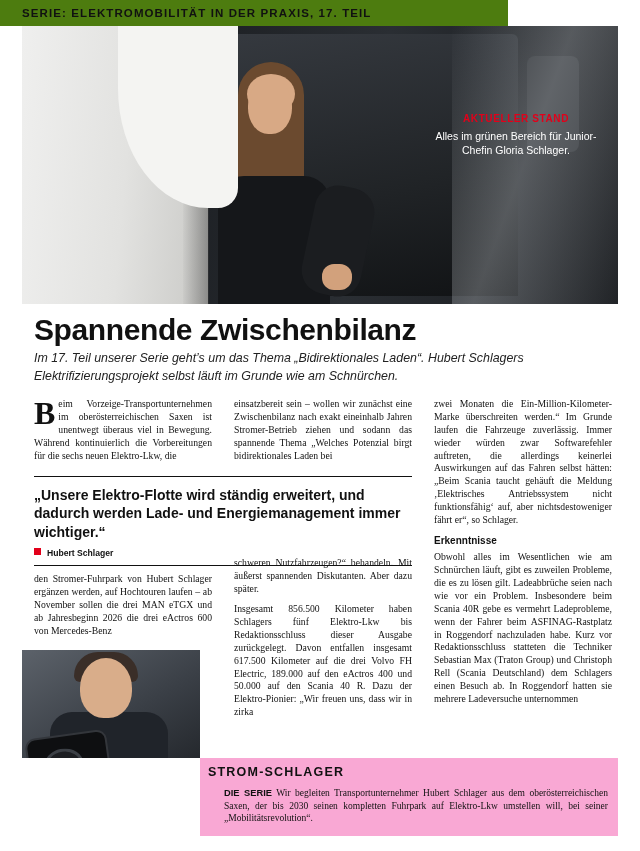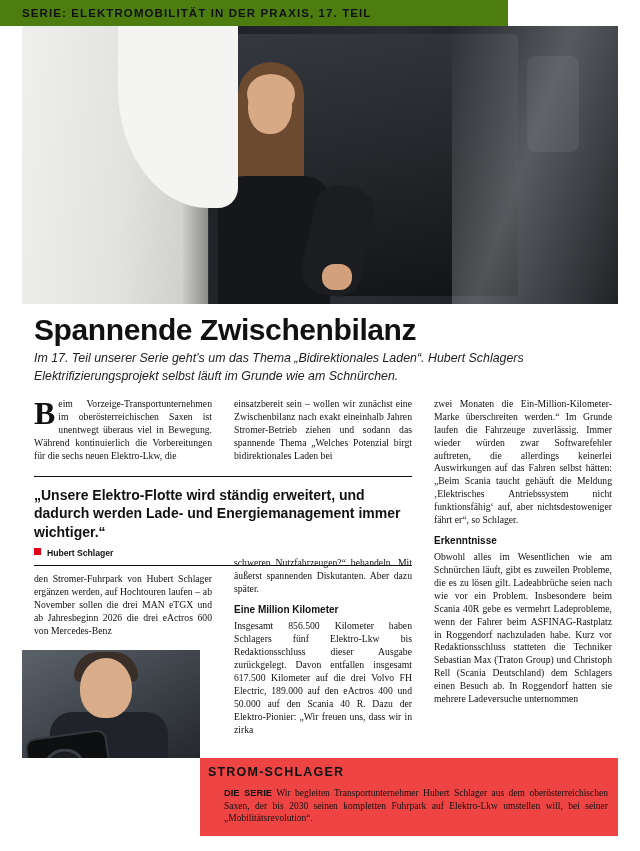--- a/index.html
+++ b/index.html
@@ -282,21 +282,21 @@
     position:absolute; left: 14px; top: 12px; width: 40px; height: 34px;
     background: #1c1e22; border-radius: 50%;
     box-shadow: inset 0 0 0 3px #3c4046;
   }
 
   
   .bottom-box {
     position: absolute;
     left: 200px; top: 758px;
     width: 418px; height: 78px;
-    background: #ef4444;
+    background: #f9a8d4;
   }
   .bottom-box .title {
     font-family: "Liberation Sans", sans-serif;
     font-weight: bold;
     font-size: 12.5px;
     letter-spacing: 1.2px;
     color: #111;
     padding: 7px 0 0 8px;
   }
   .bottom-box .txt {
@@ -331,37 +331,40 @@
   <div class="person-hair"></div>
   <div class="person-head"></div>
   <div class="person-body"></div>
   <div class="person-arm"></div>
   <div class="hand"></div>
   <div class="truck-white"></div>
   <div class="door-curve"></div>
   <div class="mirror"></div>
   <div class="glare"></div>
 
+  <div class="hero-caption">
+    <div class="kicker">AKTUELLER STAND</div>
+    <div class="ctext">Alles im grünen Bereich für Junior-Chefin Gloria Schlager.</div>
+  </div>
 </div>
 
 <div class="headline">Spannende Zwischenbilanz</div>
 <div class="standfirst">Im 17. Teil unserer Serie geht’s um das Thema „Bidirektionales Laden“. Hubert Schlagers Elektrifizierungsprojekt selbst läuft im Grunde wie am Schnürchen.</div>
 
 <div class="cols">
   <div class="col" id="col1">
     <p class="dropcap">Beim Vorzeige-Transportunternehmen im oberösterreichischen Saxen ist unentwegt überaus viel in Bewegung. Während kontinuierlich die Vorbereitungen für die sechs neuen Elektro-Lkw, die</p>
     <div style="height:104px"></div>
     <p>den Stromer-Fuhrpark von Hubert Schlager ergänzen werden, auf Hochtouren laufen – ab November sollen die drei MAN eTGX und ab Jahresbeginn 2026 die drei eActros 600 von Mercedes-Benz</p>
   </div>
 
   <div class="col" id="col2">
     <p>einsatzbereit sein – wollen wir zunächst eine Zwischenbilanz nach exakt eineinhalb Jahren Stromer-Betrieb ziehen und sodann das spannende Thema „Welches Potenzial birgt bidirektionales Laden bei</p>
     <div style="height:88px"></div>
     <p>schweren Nutzfahrzeugen?“ behandeln. Mit äußerst spannenden Diskutanten. Aber dazu später.</p>
-    <div class="subhead">Eine Million Kilometer</div>
     <p>Insgesamt 856.500 Kilometer haben Schlagers fünf Elektro-Lkw bis Redaktionsschluss dieser Ausgabe zurückgelegt. Davon entfallen insgesamt 617.500 Kilometer auf die drei Volvo FH Electric, 189.000 auf den eActros 400 und 50.000 auf den Scania 40 R. Dazu der Elektro-Pionier: „Wir freuen uns, dass wir in zirka</p>
   </div>
 
   <div class="col" id="col3">
     <p>zwei Monaten die Ein-Million-Kilometer-Marke überschreiten werden.“ Im Grunde laufen die Fahrzeuge zuverlässig. Immer wieder würden zwar Softwarefehler auftreten, die allerdings keinerlei Auswirkungen auf das Fahren selbst hätten: „Beim Scania taucht gehäuft die Meldung ‚Elektrisches Antriebssystem nicht funktionsfähig‘ auf, aber nichtsdestoweniger fährt er“, so Schlager.</p>
     <div class="subhead">Erkenntnisse</div>
     <p>Obwohl alles im Wesentlichen wie am Schnürchen läuft, gibt es zuweilen Probleme, die es zu lösen gilt. Ladeabbrüche seien nach wie vor ein Problem. Insbesondere beim Scania 40R gebe es vermehrt Ladeprobleme, wenn der Fahrer beim ASFINAG-Rastplatz in Roggendorf nachzuladen habe. Kurz vor Redaktionsschluss statteten die Techniker Sebastian Max (Traton Group) und Christoph Rell (Scania Deutschland) dem Schlagers einen Besuch ab. In Roggendorf hatten sie mehrere Ladeversuche unternommen</p>
   </div>
 </div>
 

